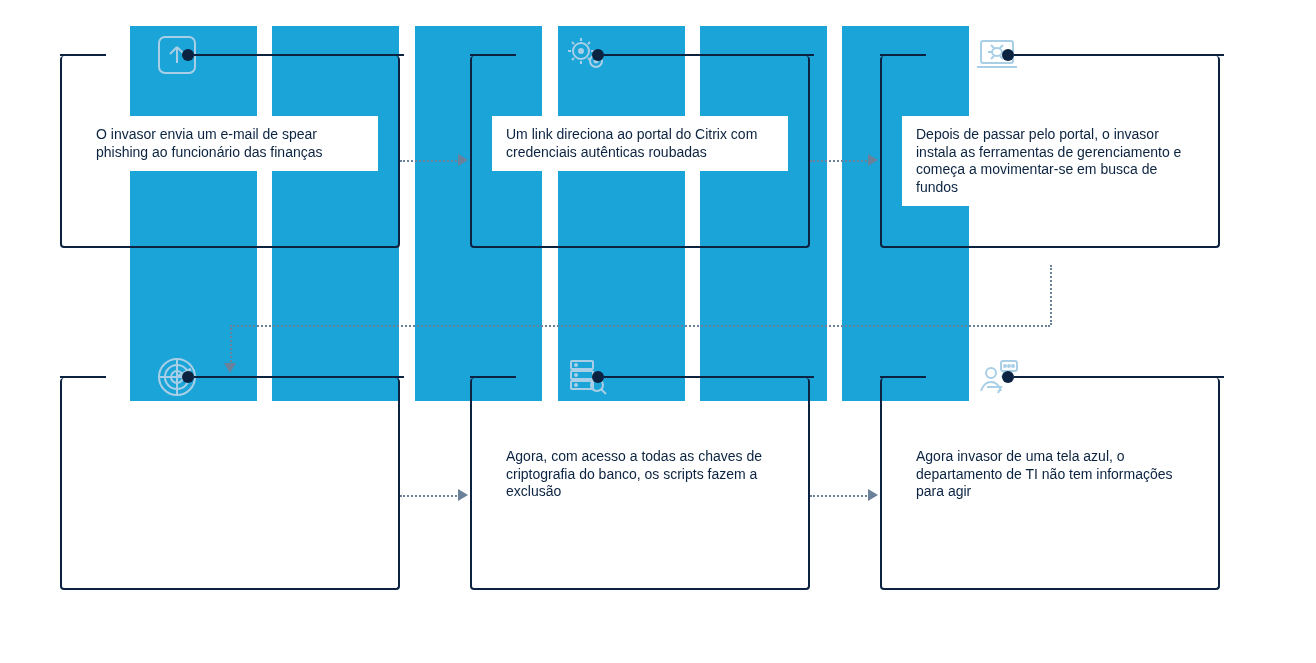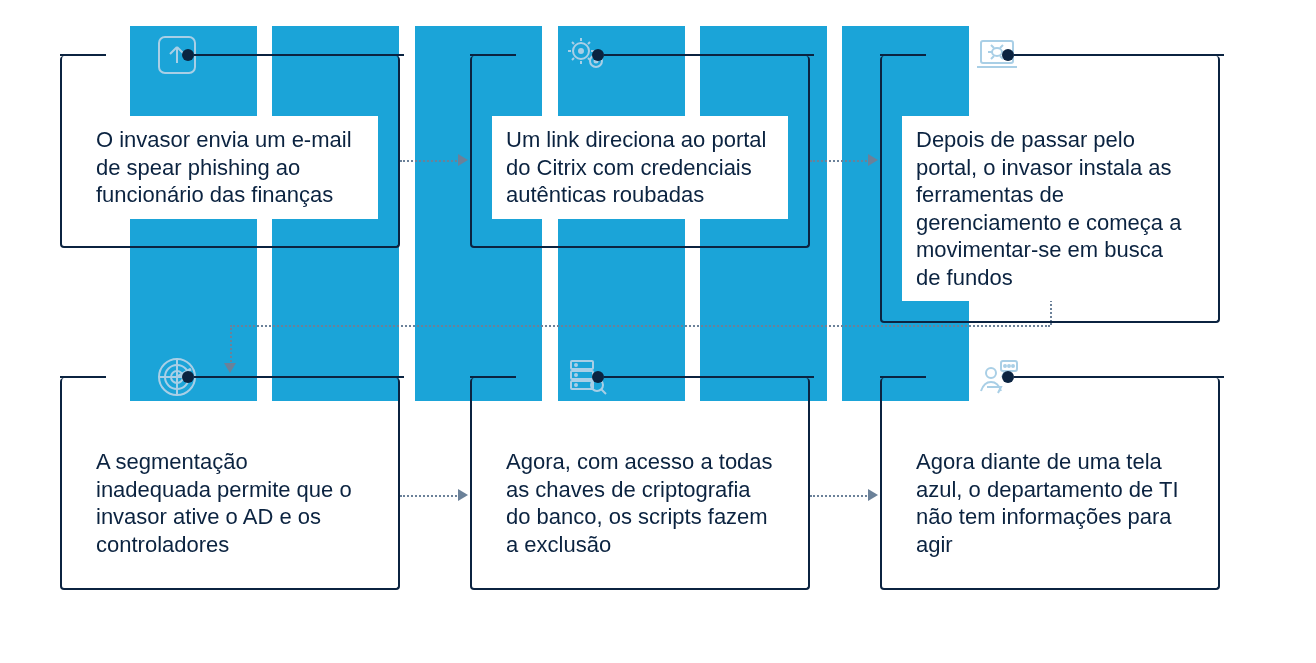--- a/index.html
+++ b/index.html
@@ -26,21 +26,21 @@
   
   .step{
     position:absolute;width:340px;
   }
   .step-frame{
     border:2px solid var(--navy);border-radius:4px;padding:60px 20px 20px 20px;
     min-height:110px;position:relative;background:transparent;
   }
   .row2 .step-frame{min-height:130px;}
   .step-text{
-    background:#fff;padding:10px 14px;color:var(--text);font-size:22px;
+    background:#fff;padding:10px 14px;color:var(--text);font-size:14px;
     line-height:1.25;font-weight:400;display:inline-block;
   }
   .dot{
     position:absolute;left:120px;top:-7px;width:12px;height:12px;border-radius:50%;
     background:var(--navy);
   }
   .dot::before{
     content:"";position:absolute;left:12px;top:5px;height:2px;background:var(--navy);
     width:210px;
   }
@@ -156,21 +156,20 @@
       <div class="icon-wrap">
         <svg viewBox="0 0 48 48">
             <circle cx="24" cy="24" r="18"></circle>
             <circle cx="24" cy="24" r="12"></circle>
             <circle cx="24" cy="24" r="6"></circle>
             <path d="M24 6v36M6 24h36"></path>
             <path d="M24 24l14-8" stroke-width="3"></path>
           </svg>
       </div>
       <div class="dot"></div>
-      <div class="step-text">A segmentação inadequada permite que o invasor ative o AD e os controladores</div>
     </div>
   </div>
 
   <div class="step row2 s5">
     <div class="step-frame">
       <div class="icon-wrap">
         <svg viewBox="0 0 48 48">
             <rect x="8" y="8" width="22" height="8" rx="1"></rect>
             <rect x="8" y="18" width="22" height="8" rx="1"></rect>
             <rect x="8" y="28" width="22" height="8" rx="1"></rect>
@@ -194,17 +193,17 @@
             <path d="M8 38c2-6 6-9 10-9s8 3 10 9"></path>
             <path d="M14 34h14l-3 6"></path>
             <rect x="28" y="8" width="16" height="10" rx="2"></rect>
             <path d="M32 18l-2 4 6-4"></path>
             <circle cx="32" cy="13" r="1" fill="currentColor"></circle>
             <circle cx="36" cy="13" r="1" fill="currentColor"></circle>
             <circle cx="40" cy="13" r="1" fill="currentColor"></circle>
           </svg>
       </div>
       <div class="dot"></div>
-      <div class="step-text">Agora diante de uma tela azul, o departamento de TI não tem informações para agir</div>
+      <div class="step-text">Agora invasor de uma tela azul, o departamento de TI não tem informações para agir</div>
     </div>
   </div>
 
 </div>
 
 </body></html>

